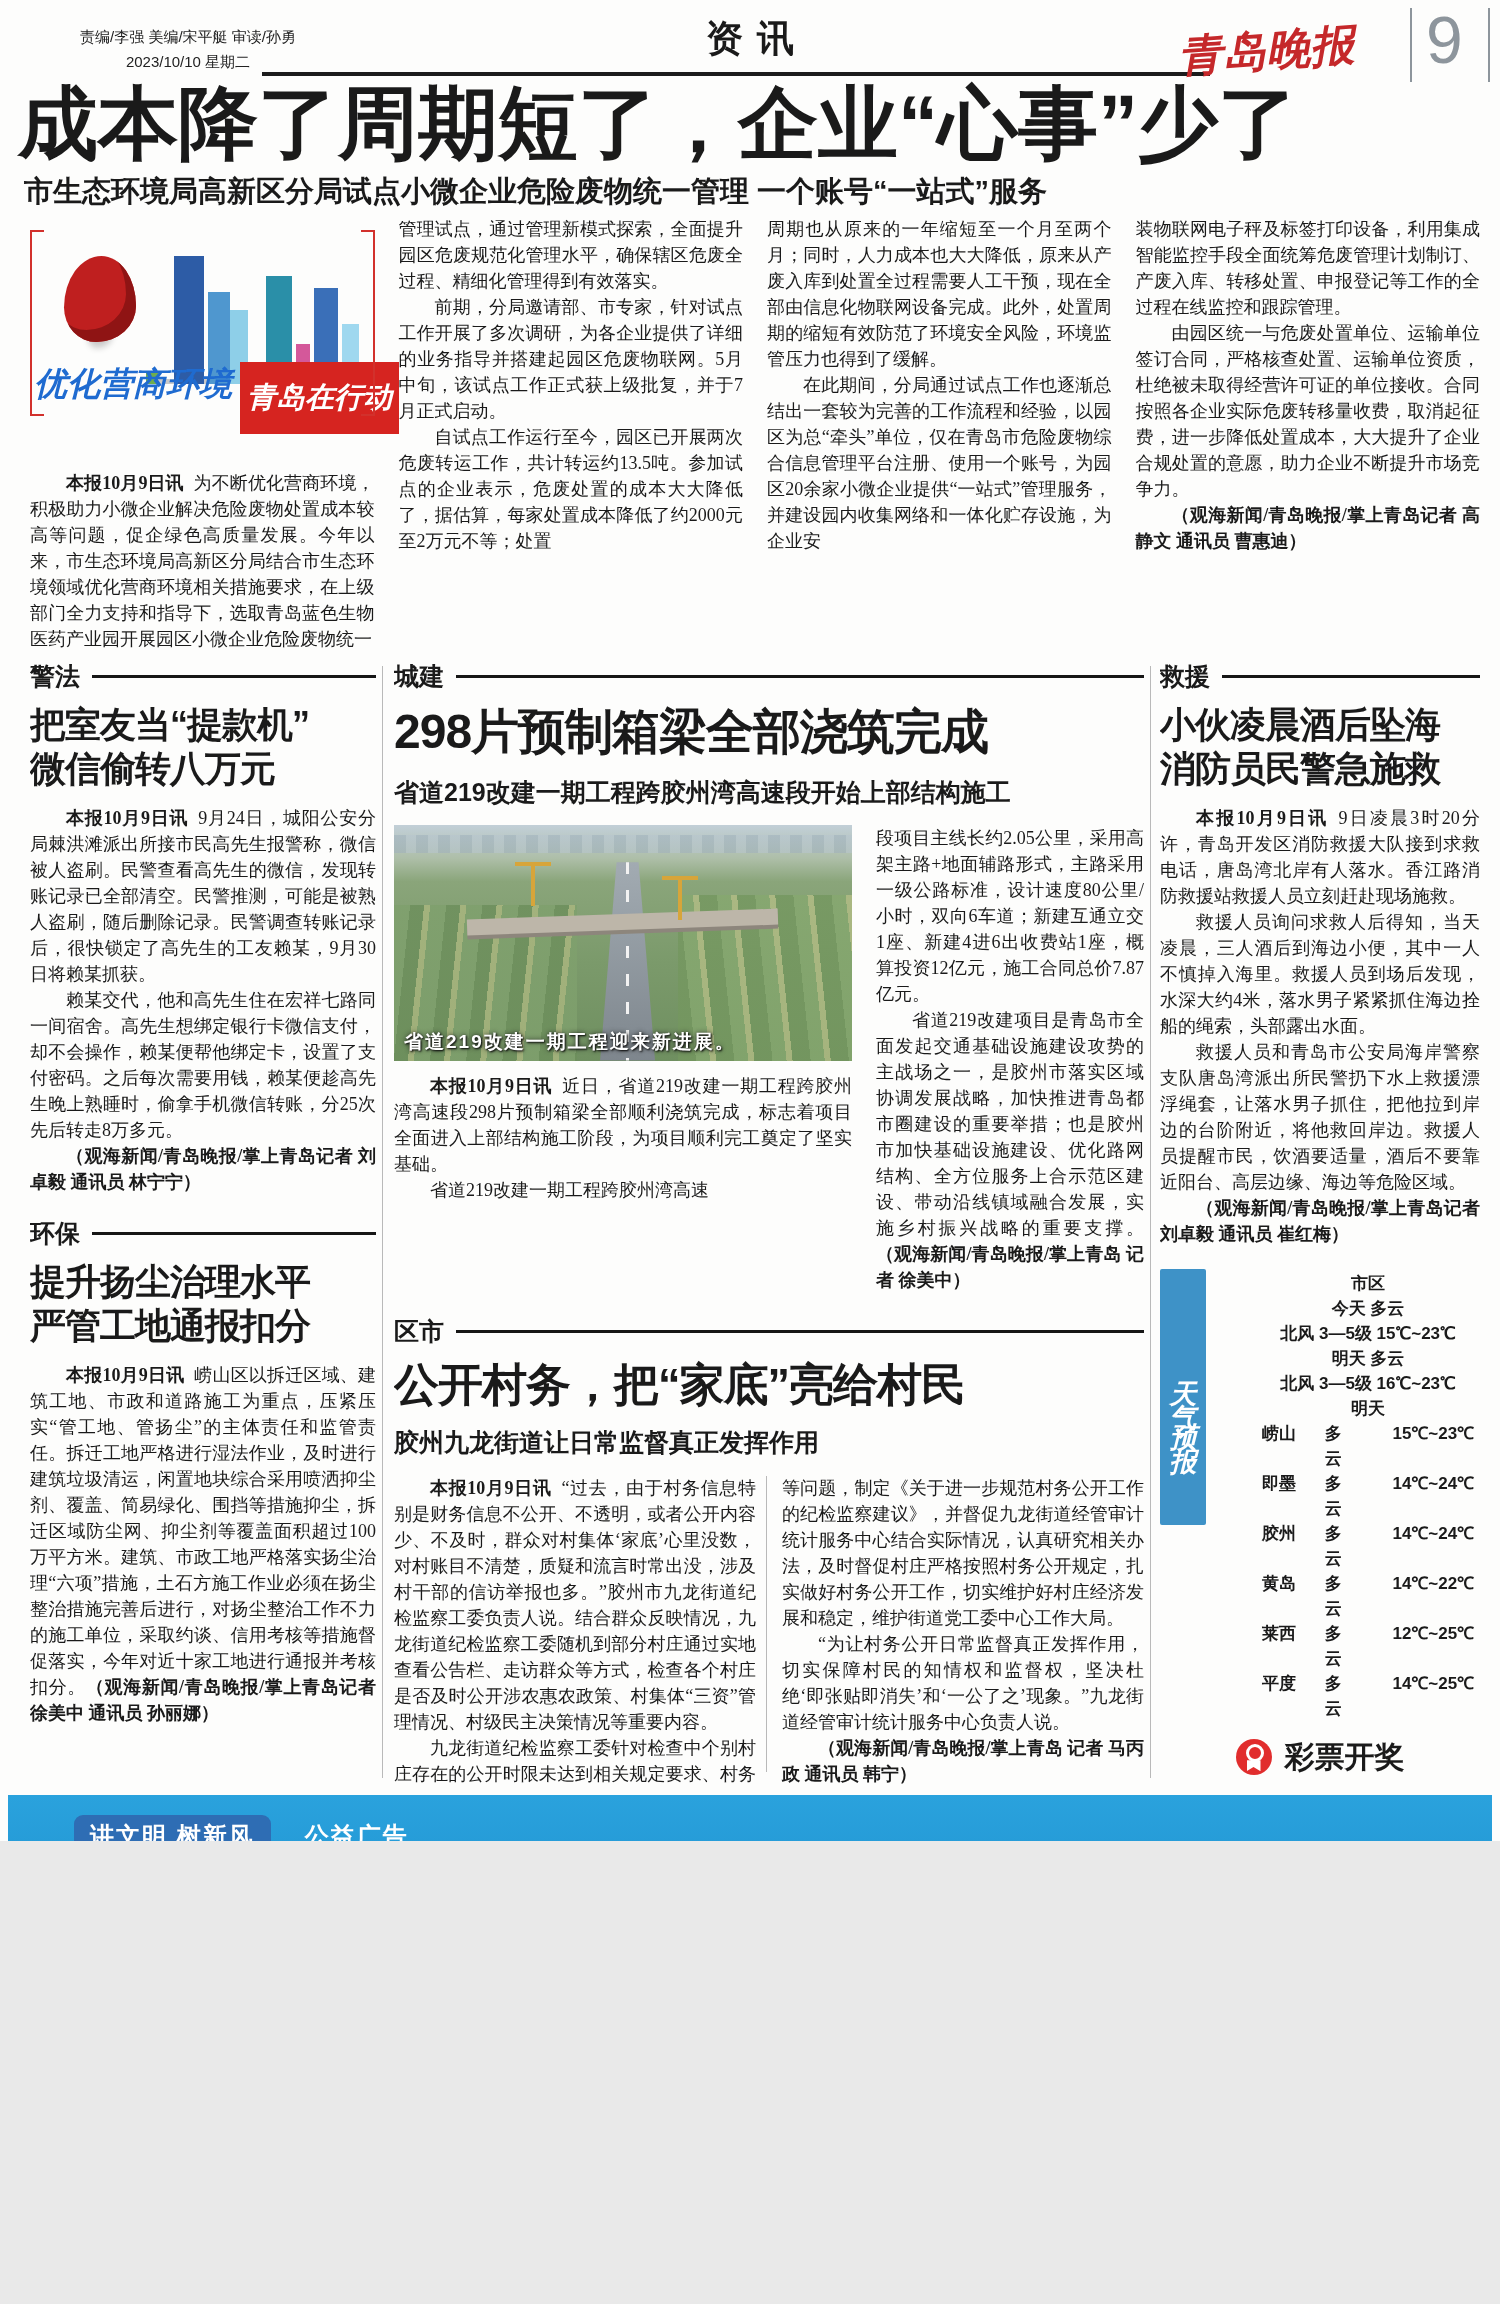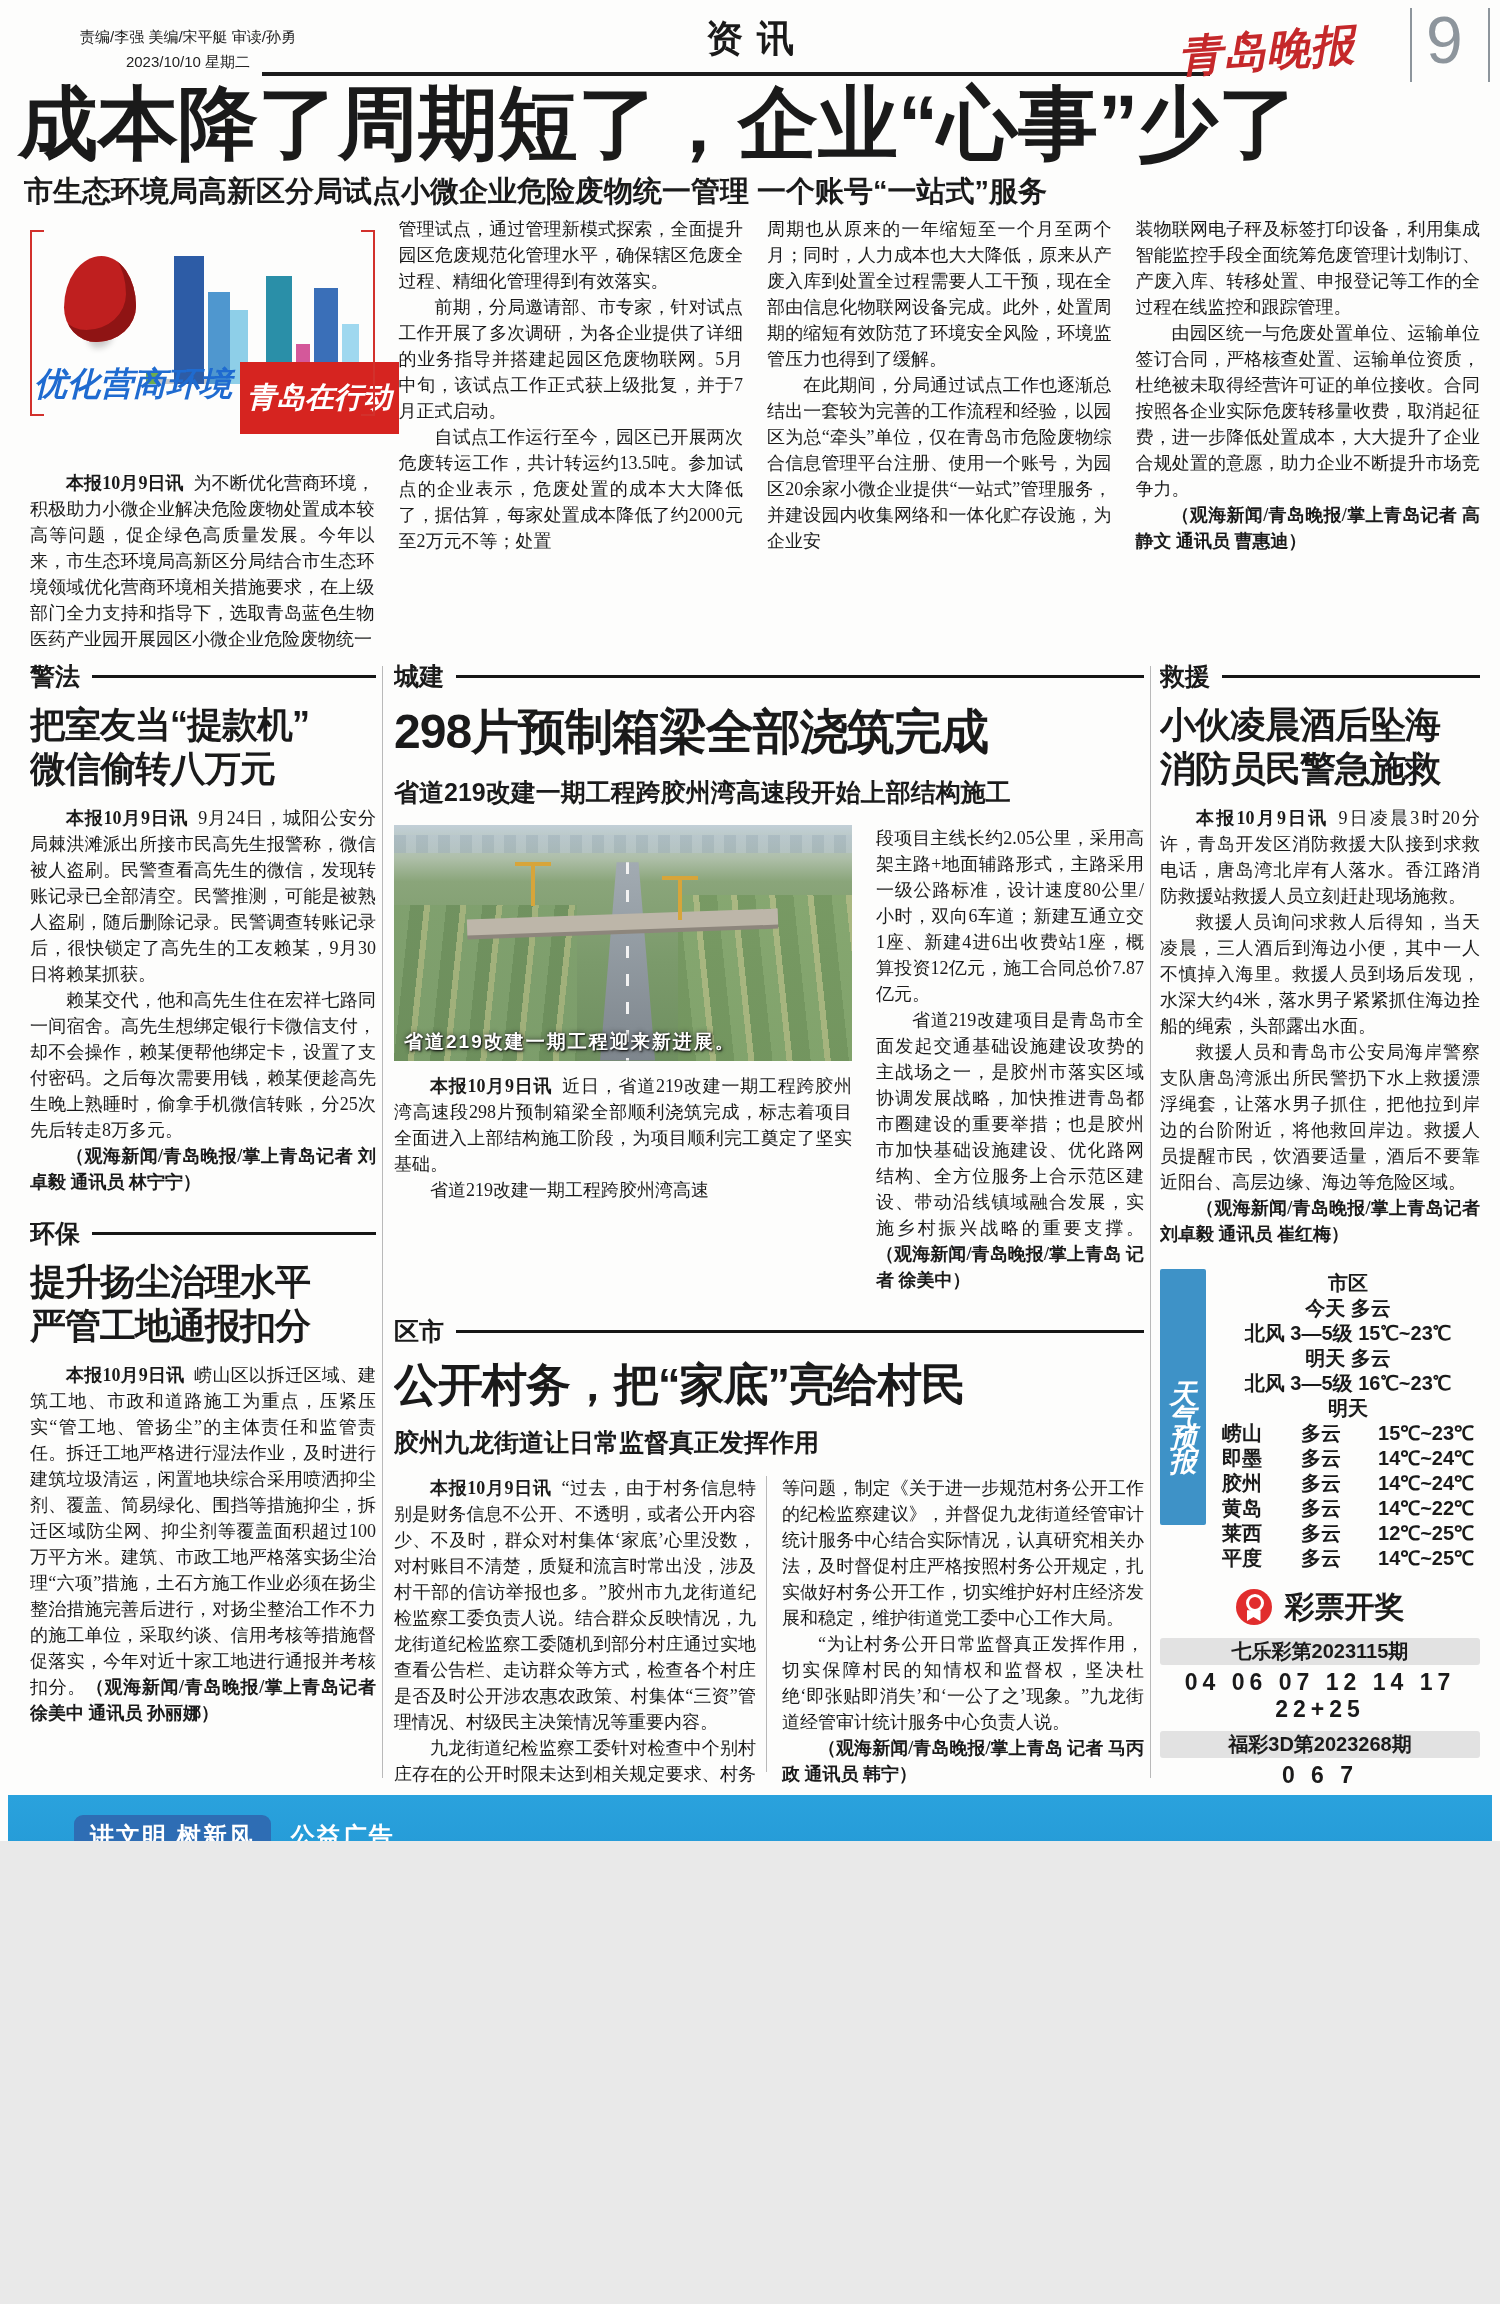--- a/index.html
+++ b/index.html
@@ -72,36 +72,36 @@
   .ph-bridge{position:absolute;left:16%;top:38%;width:68%;height:16px;background:#bdb6a9;box-shadow:0 4px 0 #8d867c;transform:rotate(-2deg);}
   .crane{position:absolute;width:4px;height:44px;background:#d7a53a;}
   .crane::after{content:"";position:absolute;left:-16px;top:0;width:36px;height:4px;background:#d7a53a;}
   .cr1{left:30%;top:16%;}.cr2{left:62%;top:22%;}
   .photo figcaption{position:absolute;left:10px;bottom:6px;color:#fff;font-size:19px;font-weight:700;font-family:"Liberation Sans",sans-serif;text-shadow:0 0 5px #222,1px 1px 2px #000;letter-spacing:2px;}
   .qs-cols{display:flex;gap:26px;}
   .qs-col{flex:1;min-width:0;}
   
   .weather{display:flex;gap:10px;margin-top:14px;}
   .w-label{flex:none;width:46px;height:256px;background:#3e92c7;color:#fff;writing-mode:vertical-rl;text-orientation:upright;font-size:27px;font-weight:900;font-style:italic;letter-spacing:22px;display:flex;align-items:center;justify-content:center;padding-top:14px;box-sizing:border-box;border-radius:2px;font-family:"Liberation Serif",serif;}
-  .w-body{flex:1;font-family:"Liberation Sans",sans-serif;font-size:20px;font-weight:600;line-height:25px;padding-top:2px;}
+  .w-body{flex:1;font-family:"Liberation Sans",sans-serif;font-size:17px;font-weight:600;line-height:25px;padding-top:2px;margin-left:40px;}
   .w-c{text-align:center;}
   .w-city{display:flex;justify-content:space-between;padding:0 6px;}
   .w-city .n{width:64px;display:inline-flex;justify-content:space-between;}
   .w-city .t{width:118px;text-align:right;}
   
   .lottery{margin-top:16px;font-family:"Liberation Sans",sans-serif;}
   .lot-title{display:flex;align-items:center;justify-content:center;gap:13px;font-size:30px;font-weight:900;margin:6px 0 10px;}
   .lot-icon{position:relative;width:36px;height:36px;border-radius:50%;background:#e12d2d;flex:none;}
   .lot-icon::before{content:"";position:absolute;left:10px;top:5px;width:12px;height:12px;border-radius:50%;border:3px solid #fff;}
   .lot-icon::after{content:"";position:absolute;left:11px;top:21px;width:14px;height:11px;background:#fff;clip-path:polygon(0 0,100% 0,100% 100%,50% 60%,0 100%);}
   .lot-bar{background:#e2e2e2;text-align:center;font-size:20px;font-weight:700;padding:0 0;margin:8px 0 4px;border-radius:3px;}
   .lot-nums{text-align:center;font-size:23px;font-weight:800;letter-spacing:5px;}
   
   .ad{position:absolute;left:8px;top:1795px;width:1484px;height:501px;background:linear-gradient(180deg,#2aa2dd 0%,#1787c6 45%,#0f6cab 100%);overflow:hidden;}
-  .ad-tags{position:absolute;left:66px;top:20px;display:flex;gap:20px;align-items:center;font-family:"Liberation Sans",sans-serif;}
+  .ad-tags{position:absolute;left:66px;top:20px;display:flex;gap:34px;align-items:center;font-family:"Liberation Sans",sans-serif;}
   .ad-pill{background:#2e6db4;color:#fff;font-size:24px;font-weight:700;padding:5px 16px;border-radius:9px;letter-spacing:2px;}
   .ad-tag2{color:#fff;font-size:24px;font-weight:700;letter-spacing:2px;}
   .ad-art{position:absolute;left:170px;top:66px;width:520px;height:430px;}
   .leaf-big{position:absolute;left:120px;top:14px;width:200px;height:330px;background:#2c4a72;border-radius:78% 22% 55% 45%/72% 30% 68% 28%;transform:rotate(6deg);display:flex;align-items:center;justify-content:center;}
   .leaf-small{position:absolute;left:296px;top:-4px;width:92px;height:148px;background:#7fb3d8;border-radius:76% 24% 60% 40%/68% 32% 70% 30%;transform:rotate(20deg);}
   .hand{position:absolute;width:186px;height:250px;background:#f5c9c5;}
   .hand::before{content:"";position:absolute;width:64px;height:130px;background:#f5c9c5;border-radius:50% 50% 40% 60%/60% 60% 40% 40%;}
   .hand::after{content:"";position:absolute;bottom:-26px;width:86px;height:64px;background:#6b8cb8;border-radius:10px;}
   .hand-l{left:6px;top:196px;border-radius:58% 42% 30% 70%/64% 36% 30% 62%;transform:rotate(-22deg);}
   .hand-l::before{left:-18px;top:-38px;transform:rotate(24deg);}

